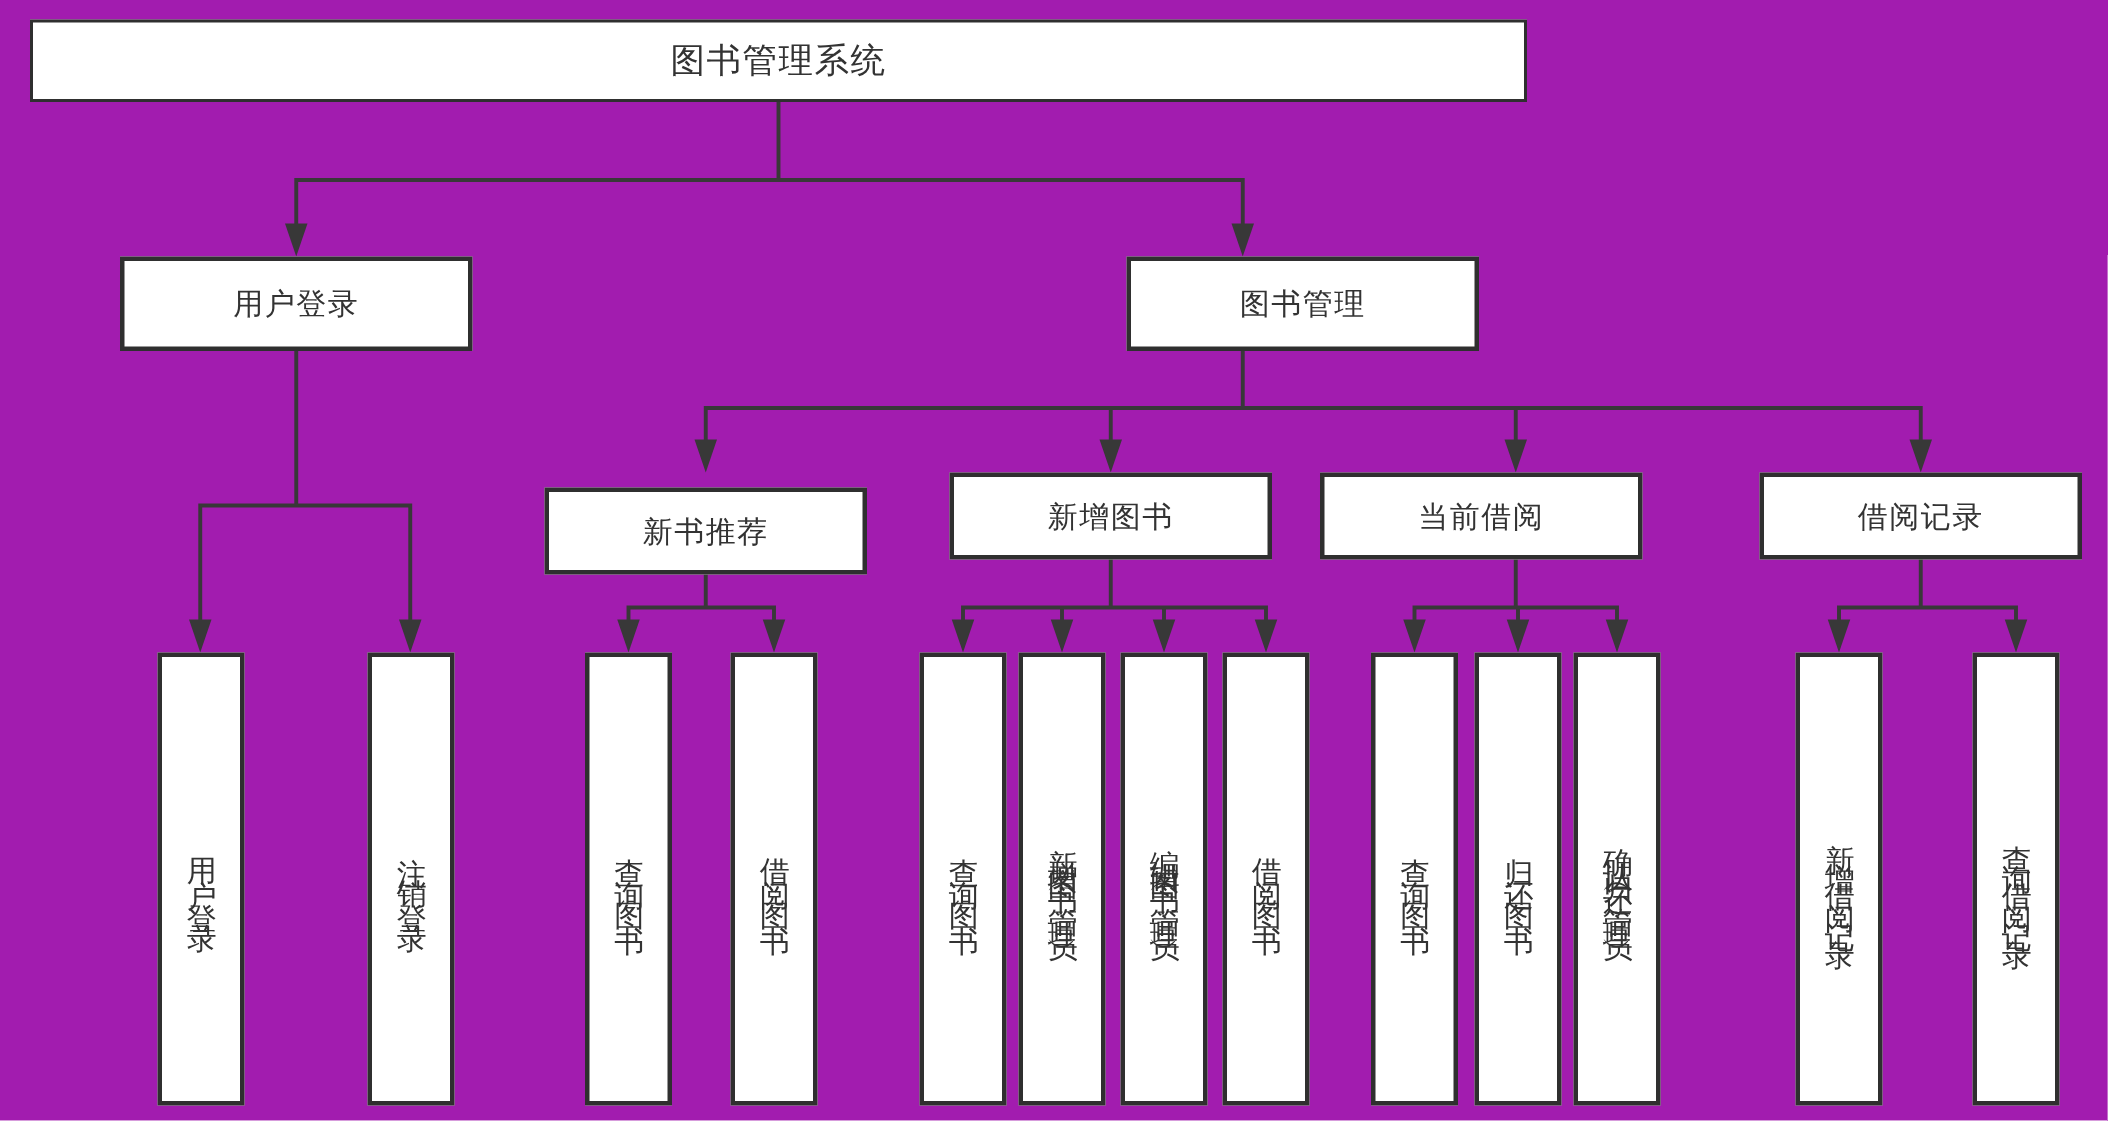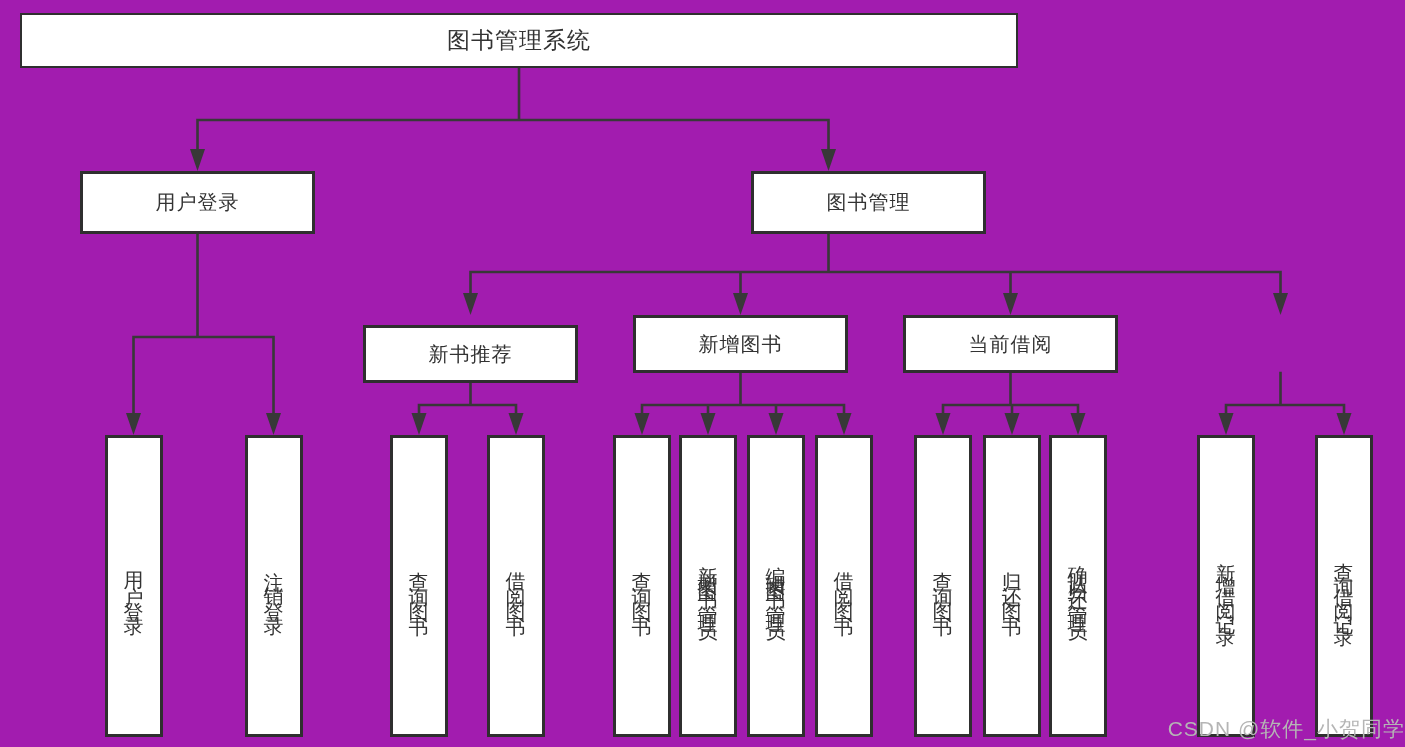--- a/index.html
+++ b/index.html
@@ -28,21 +28,21 @@
     font-size: 20px;
     letter-spacing: 1px;
     color: #333333;
   }
   .n-root { left: 20px; top: 13px; width: 998px; height: 55px; border-width: 2px; font-size: 23px; }
   .n-user { left: 80px;  top: 171px; width: 235px; height: 63px; }
   .n-book { left: 711px; top: 171px; width: 235px; height: 63px; margin-left: 40px; }
   .l3 { top: 315px; width: 215px; height: 58px; }
   .n-l3-0 { left: 363px; margin-top: 10px; }
   .n-l3-1 { left: 633px; }
-  .n-l3-2 { left: 903px; }
+  .n-l3-2 { left: 880px; }
   .n-l3-3 { left: 1173px; }
   .leaf { top: 435px; width: 58px; height: 302px; }
   .lf-0  { left: 105px; }
   .lf-1  { left: 245px; }
   .lf-2  { left: 390px; }
   .lf-3  { left: 487px; }
   .lf-4  { left: 613px; }
   .lf-5  { left: 679px; }
   .lf-6  { left: 747px; }
   .lf-7  { left: 815px; }
@@ -132,20 +132,23 @@
 
   <div class="box l3 n-l3-0">
     <span>新书推荐</span>
   </div>
   <div class="box l3 n-l3-1">
     <span>新增图书</span>
   </div>
   <div class="box l3 n-l3-2">
     <span>当前借阅</span>
   </div>
+  <div class="box l3 n-l3-3">
+    <span>借阅记录</span>
+  </div>
 
   <div class="box leaf lf-0">
     <span class="v-label">用户登录</span>
   </div>
   <div class="box leaf lf-1">
     <span class="v-label">注销登录</span>
   </div>
 
   <div class="box leaf lf-2">
     <span class="v-label">查询图书</span>
@@ -177,14 +180,13 @@
     <span class="v-label long">确认归还（管理员）</span>
   </div>
 
   <div class="box leaf lf-11">
     <span class="v-label mid">新增借阅记录</span>
   </div>
   <div class="box leaf lf-12">
     <span class="v-label mid">查询借阅记录</span>
   </div>
 
-  <div class="watermark">CSDN @软件_小贺同学</div>
 </div>
 
 </body></html>

